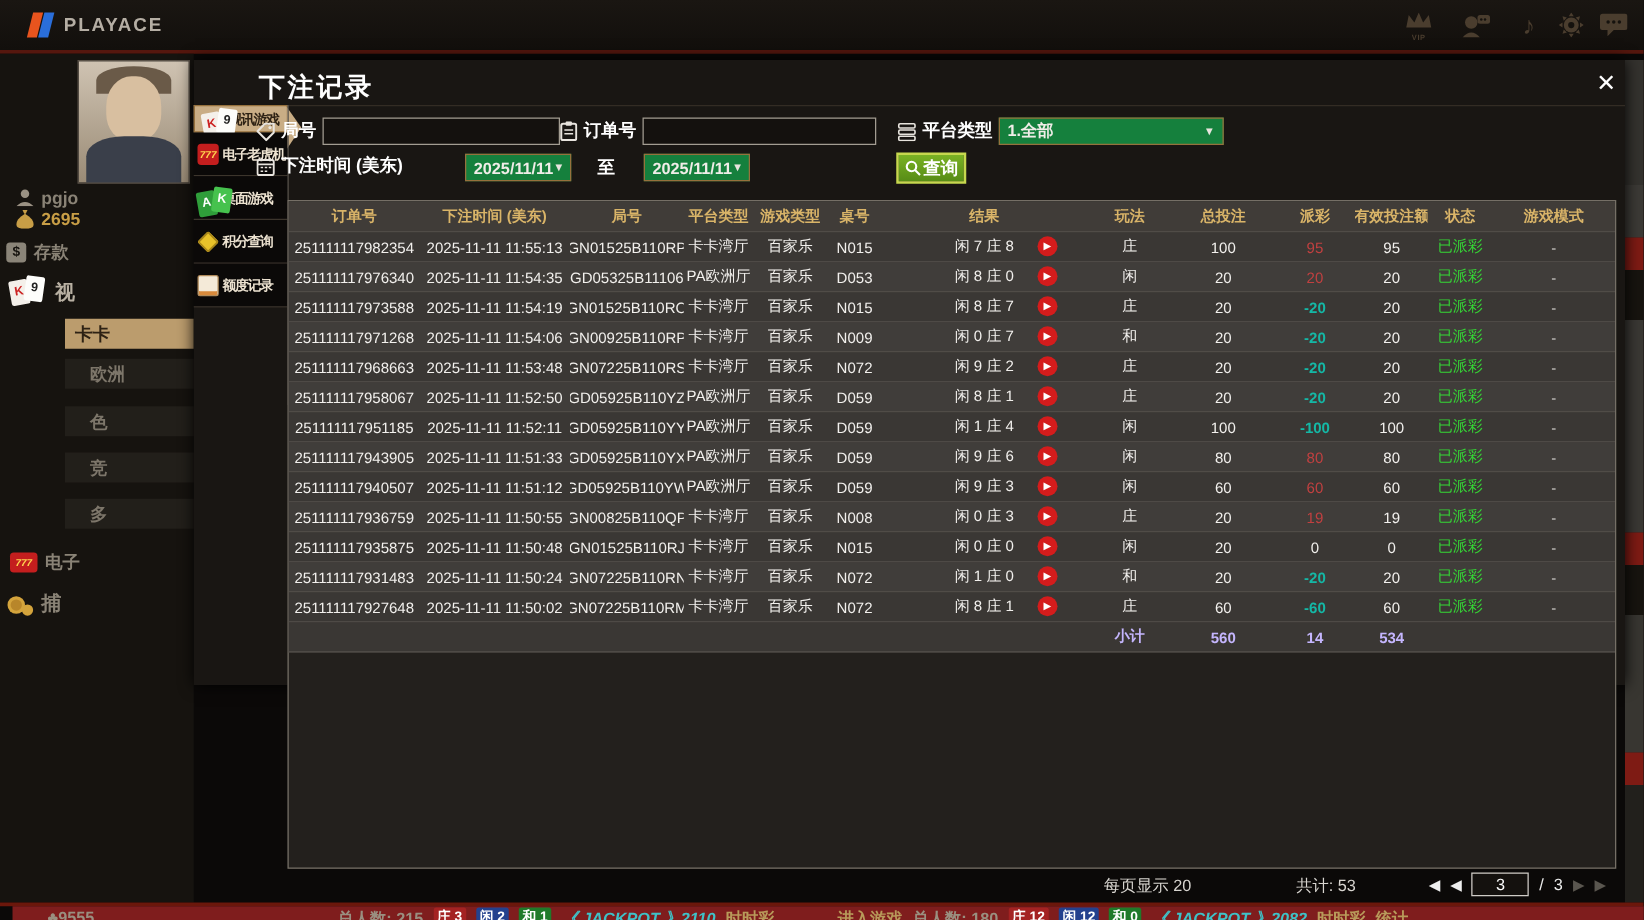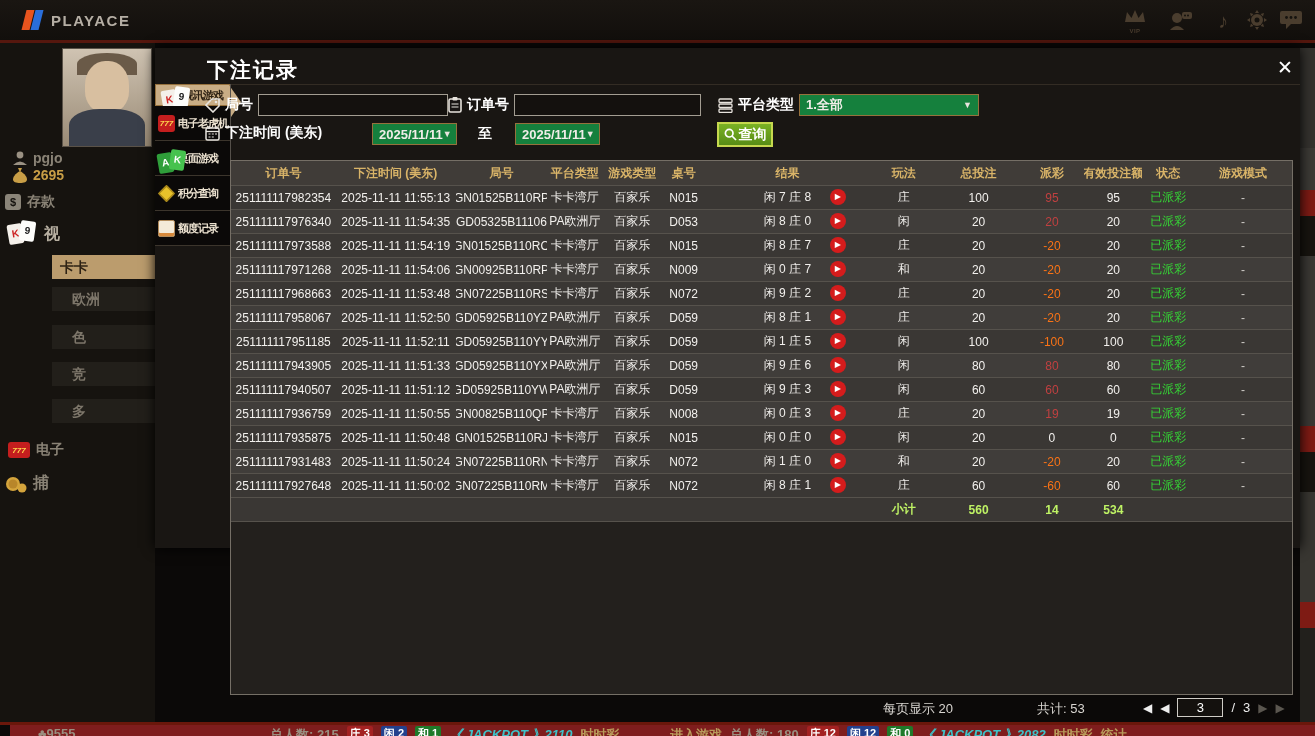--- a/index.html
+++ b/index.html
@@ -96,24 +96,24 @@
   .tcell{height:100%;display:flex;align-items:center;justify-content:center;font-size:12px;color:#f2f0ed;
      box-sizing:border-box;overflow:hidden;white-space:nowrap;position:relative;}
   .head .tcell{color:#d9b468;font-weight:bold;}
   .trow.body{background:#403d3a;}
   .trow.body:nth-child(odd){background:#3a3734;}
   .c0{width:105px;} .c1{width:120px;} .c2{width:92px;} .c3{width:55px;} .c4{width:60px;text-align:center;}
   .c5{width:43px;} .c6{width:165px;} .c7{width:68px;} .c8{width:82px;} .c9{width:65px;}
   .c10{width:58px;} .c11{width:52px;} .c12{width:98px;}
   .play-btn{position:absolute;right:24px;top:3px;width:16px;height:16px;border-radius:50%;background:#d41c1c;
      color:#fff;font-size:8px;line-height:16px;text-align:center;cursor:pointer;}
-  .pay-pos{color:#c04040;} .pay-neg{color:#f97316;} .pay-zero{color:#f2f0ed;}
+  .pay-pos{color:#c04040;} .pay-neg{color:#14b8a6;font-weight:bold;} .pay-zero{color:#f2f0ed;}
   .st-green{color:#35d435;} .mode-dim{color:#cfccc8;}
   .trow.sum{background:#3a3734;}
-  .trow.sum .tcell{color:#bef264;font-weight:bold;}
+  .trow.sum .tcell{color:#c4b5fd;font-weight:bold;}
 
   
   .foot-txt{font-size:13px;color:#d8d5d0;}
   #pager{display:flex;align-items:center;gap:8px;font-size:13px;color:#eee;}
   #pager .nav{cursor:pointer;font-size:12px;}
   #pager .nav.off{color:#5a564f;cursor:default;}
   #page-box{width:44px;height:17px;border:1px solid #cfccc6;background:#14110e;color:#fff;
      text-align:center;font-size:13px;line-height:17px;}
 </style>
 </head>
@@ -435,21 +435,21 @@
           <div class="tcell c12 mode-dim">-</div>
         </div>
         <div class="trow body">
           <div class="tcell c0">251111117951185</div>
           <div class="tcell c1">2025-11-11 11:52:11</div>
           <div class="tcell c2">GD05925B110YY</div>
           <div class="tcell c3">PA欧洲厅</div>
           <div class="tcell c4">百家乐</div>
           <div class="tcell c5">D059</div>
           <div class="tcell c6">
-            <span>闲 1 庄 5</span>
+            <span>闲 1 庄 4</span>
             <span class="play-btn">▶</span>
           </div>
           <div class="tcell c7">闲</div>
           <div class="tcell c8">100</div>
           <div class="tcell c9 pay-neg">-100</div>
           <div class="tcell c10">100</div>
           <div class="tcell c11 st-green">已派彩</div>
           <div class="tcell c12 mode-dim">-</div>
         </div>
         <div class="trow body">

